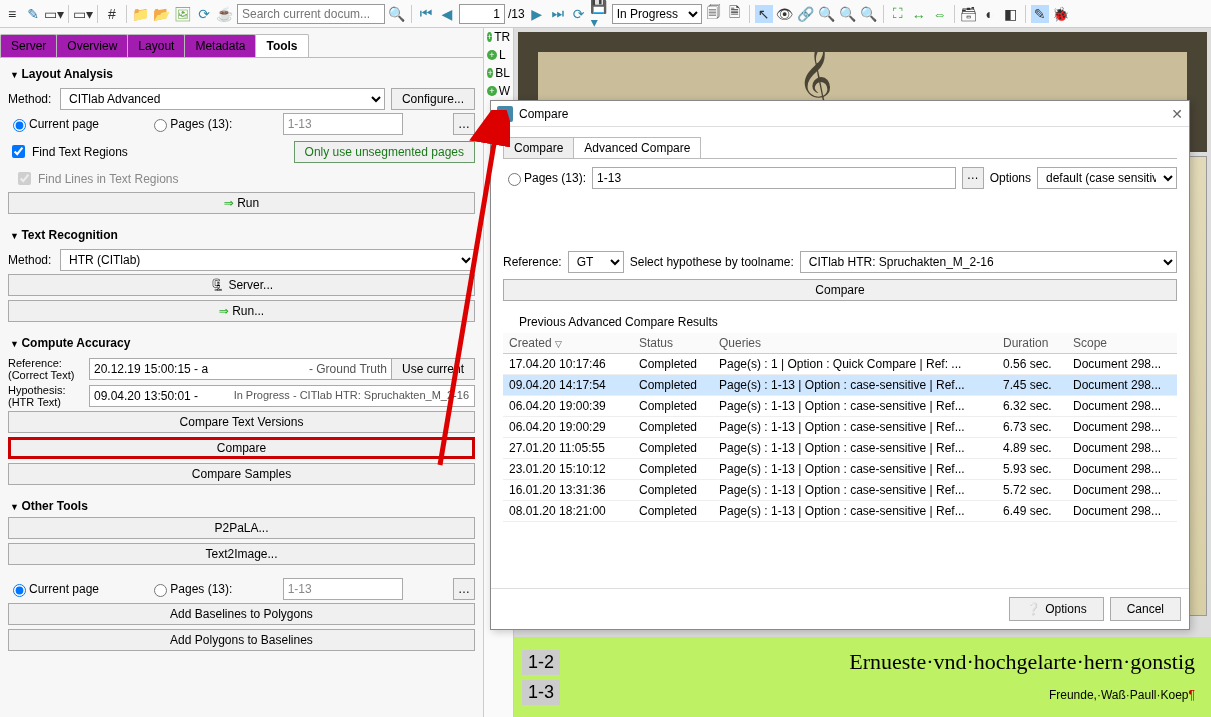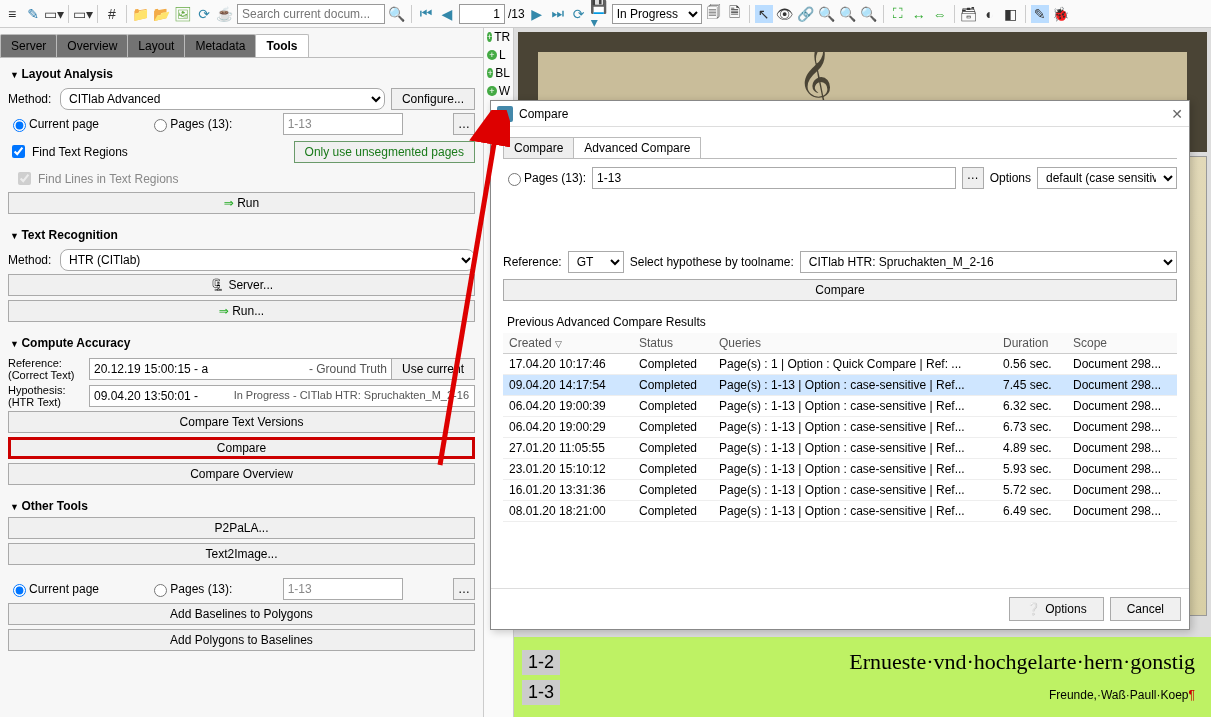--- a/index.html
+++ b/index.html
@@ -12,29 +12,29 @@
 .tb-input { height: 20px; border: 1px solid #999; padding: 0 4px; background: #fff; }
 .tb-select { height: 20px; border: 1px solid #999; background: #fff; }
 .tb-pagein { width: 46px; text-align: right; }
 
 
 .main { display: flex; height: calc(717px - 28px); }
 .left { width: 484px; background: #f7f7f7; border-right: 1px solid #ccc; overflow-y: auto; padding-bottom: 10px; }
 .right { flex: 1; position: relative; background: #ddd; }
 
 .tabs { display: flex; border-bottom: 1px solid #bbb; margin-top: 6px; }
-.tab { padding: 4px 10px; border: 1px solid #bbb; border-bottom: none; margin-right: -1px; background: #737373; border-radius: 2px 2px 0 0; cursor: pointer; }
+.tab { padding: 4px 10px; border: 1px solid #bbb; border-bottom: none; margin-right: -1px; background: #a21caf; border-radius: 2px 2px 0 0; cursor: pointer; }
 .tab.active { background: #fff; font-weight: bold; }
 
 .section { padding: 5px 8px; }
 .sec-h { font-weight: bold; padding: 4px 2px; }
 .sec-h::before { content: "▼ "; font-size: 9px; }
 .row { display: flex; align-items: center; gap: 6px; margin: 3px 0; }
 .lbl { min-width: 46px; }
-.fld { flex: 1; border-radius: 8px; }
+.fld { flex: 1; }
 .select, .text { width: 100%; height: 22px; border: 1px solid #aaa; background: #fff; padding: 0 4px; }
 .btn { height: 22px; border: 1px solid #aaa; background: #f0f0f0; padding: 0 10px; cursor: pointer; white-space: nowrap; }
 .btn.wide { width: 100%; text-align: center; display: block; }
 .btn.green { color: #1a7a1a; border-color:#6a9a6a; }
 .chk-row { display: flex; align-items: center; gap: 4px; margin: 4px 0; }
 .chk-row.sub { margin-left: 6px; color: #888; }
 .radio-row { display: flex; align-items: center; }
 .compare-highlight { border: 3px solid #c00; }
 .small-label { font-size: 11px; display: block; }
 
@@ -58,21 +58,21 @@
 .dlg-titlebar { height: 26px; display:flex; align-items:center; padding:0 6px; border-bottom:1px solid #ddd;}
 .dlg-titlebar .ic { width:16px; height:16px; background:#48a; margin-right:6px; border-radius:2px;}
 .dlg-close { margin-left:auto; cursor:pointer; font-size:14px; color:#666;}
 .dlg-body { flex:1; padding:10px 12px; overflow:auto;}
 .dlg-tabs { display:flex; border-bottom:1px solid #bbb; margin-bottom:8px;}
 .dlg-tab { padding:3px 10px; border:1px solid #bbb; border-bottom:none; background:#eee; margin-right:-1px; cursor:pointer;}
 .dlg-tab.active { background:#fff;}
 .dlg-row { display:flex; align-items:center; gap:6px; margin:6px 0;}
 .dlg-row .text { flex:1; }
 .dlg-row .sq { width:22px; height:22px; border:1px solid #aaa; background:#eee; cursor:pointer; text-align:center;}
-.prev-h { font-weight:normal; margin:14px 4px 4px; }
+.prev-h { font-weight:normal; margin:14px 16px 4px; }
 .tbl { width:100%; border-collapse:collapse; }
 .tbl th { text-align:left; font-weight:normal; border-bottom:1px solid #ccc; padding:3px 6px; background:#fafafa; color:#555;}
 .tbl td { padding:3px 6px; border-bottom:1px solid #eee; white-space:nowrap; overflow:hidden; text-overflow:ellipsis;}
 .tbl tr.sel td { background:#cfe6ff;}
 .dlg-footer { border-top:1px solid #ddd; padding:8px; display:flex; justify-content:flex-end; gap:6px;}
 .dlg-btn { height:24px; padding:0 16px; border:1px solid #aaa; background:#f0f0f0; cursor:pointer; display:inline-flex; align-items:center; gap:4px;}
 
 
 .arrow { position:absolute; left:420px; top:110px; width:90px; height:360px; pointer-events:none; z-index:5;}
 
@@ -208,21 +208,21 @@
           </span>
         <div class="fld" style="display:flex;position:relative">
           <input type="text" class="text" value="09.04.20 13:50:01 -" style="">
           <span style="position:absolute;right:6px;top:4px;color:#555;font-size:11px;pointer-events:none;">In Progress - CITlab HTR: Spruchakten_M_2-16</span>
         </div>
       </div>
       <button class="btn wide">Compare Text Versions</button>
       <div style="height:4px"></div>
       <button class="btn wide compare-highlight">Compare</button>
       <div style="height:4px"></div>
-      <button class="btn wide">Compare Overview</button>
+      <button class="btn wide">Compare Samples</button>
     </div>
 
     <div class="section">
       <div class="sec-h">Other Tools</div>
       <button class="btn wide">P2PaLA...</button>
       <div style="height:4px"></div>
       <button class="btn wide">Text2Image...</button>
       <div style="height:10px"></div>
       <div class="row" style="justify-content:space-between">
         <label class="radio-row">

